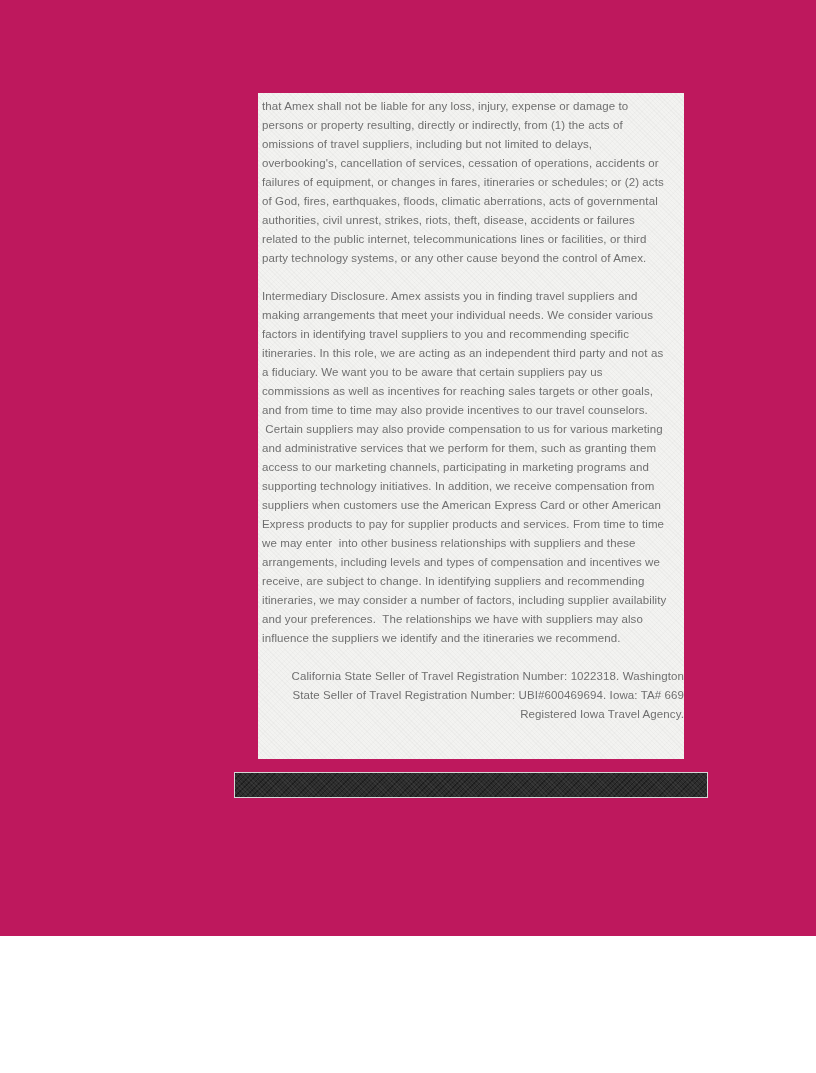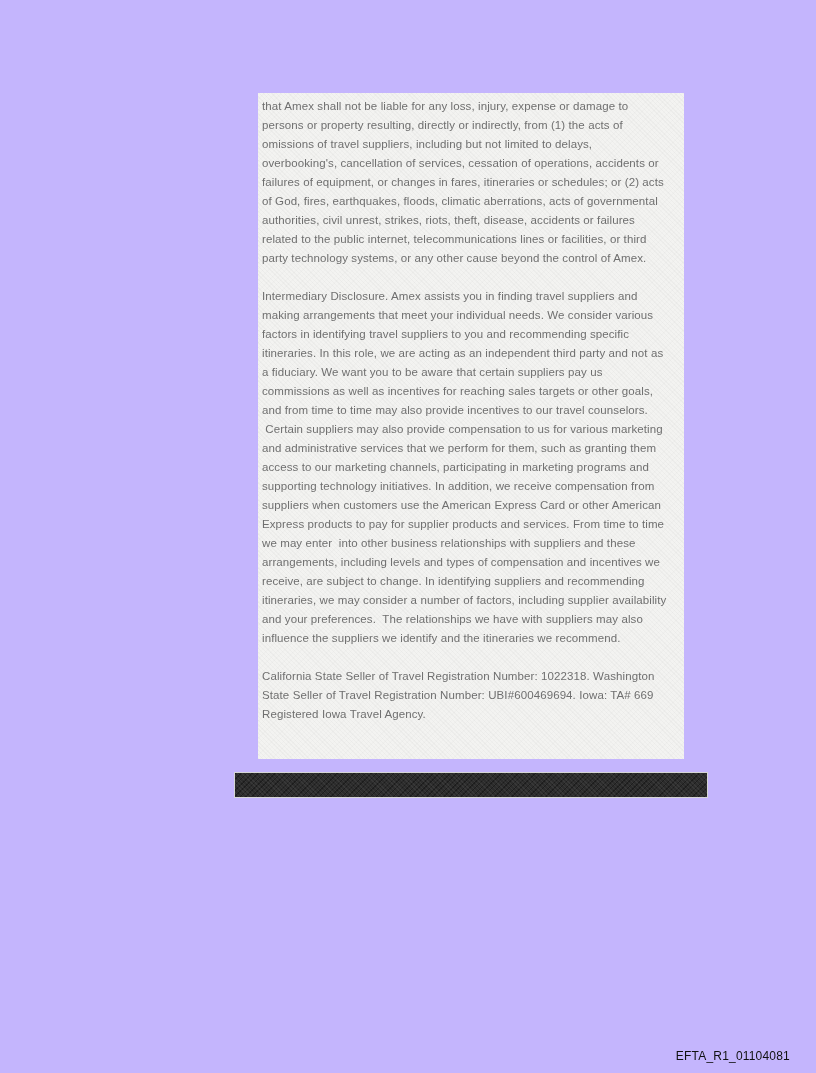--- a/index.html
+++ b/index.html
@@ -3,22 +3,22 @@
 <meta charset="utf-8">
 <style>
   html, body {
     margin: 0;
     padding: 0;
     background: #ffffff;
   }
   .page {
     position: relative;
     width: 816px;
-    height: 1073px;
-    background: #c4b5fd;
+    height: 936px;
+    background: #be185d;
     font-family: "Liberation Sans", sans-serif;
     overflow: hidden;
   }
   
   .disclosure {
     position: absolute;
     left: 258px;
     top: 93px;
     width: 426px;
     height: 666px;
@@ -30,21 +30,21 @@
       repeating-linear-gradient(135deg, rgba(160,160,160,0.04) 0px, rgba(160,160,160,0.04) 1px, transparent 1px, transparent 4px);
     color: #6f6f6f;
   }
   .disclosure p {
     margin: 0 0 19px 0;
     font-size: 11.5px;
     line-height: 19px;
     white-space: pre;           
     letter-spacing: 0.1px;
   }
-  .disclosure p:last-child { margin-bottom: 12px; }
+  .disclosure p:last-child { margin-bottom: 12px; text-align: right; }
 
   
   .redaction-bar {
     position: absolute;
     left: 234px;
     top: 772px;
     width: 474px;
     height: 26px;
     box-sizing: border-box;
     border: 1px solid #d6d6d6;

